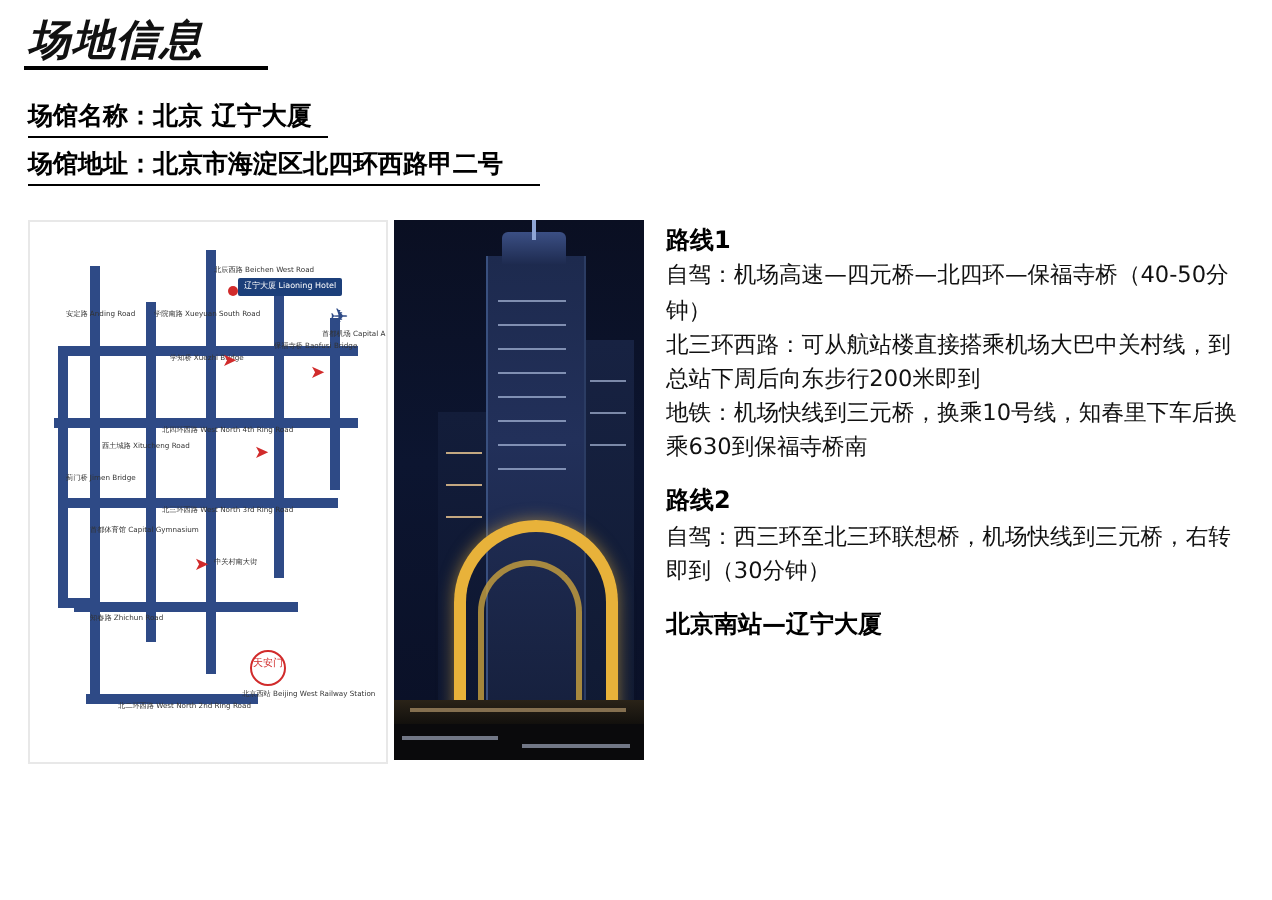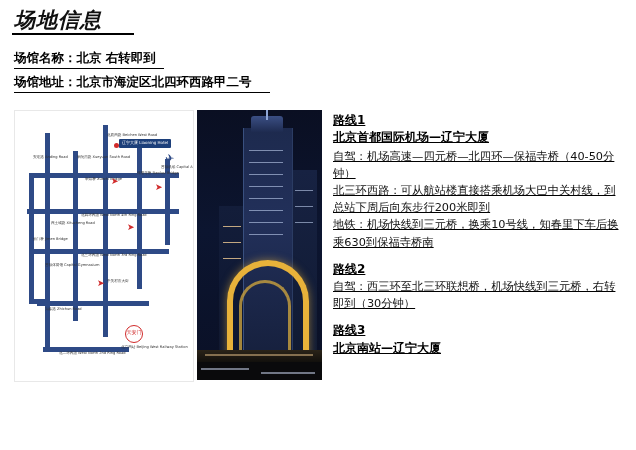--- a/index.html
+++ b/index.html
@@ -214,21 +214,21 @@
     opacity: .5;
   }
 
   
   .routes {
     position: absolute;
     left: 333px;
     top: 112px;
     width: 292px;
   }
-  .route-block { margin-bottom: 10px; text-decoration: underline; }
+  .route-block { margin-bottom: 10px; }
   .route-label {
     font-size: 12px;
     font-weight: bold;
     line-height: 1.45;
     color: #000000;
   }
   .route-title {
     font-size: 12px;
     font-weight: bold;
     line-height: 1.45;
@@ -242,21 +242,21 @@
   }
 </style>
 </head>
 <body>
 
 <div class="page">
 
   <div class="title">场地信息</div>
   <div class="title-underline"></div>
 
-  <div class="info-line info-name">场馆名称：北京 右转即到</div>
+  <div class="info-line info-name">场馆名称：北京 辽宁大厦</div>
   <div class="info-underline info-name-ul"></div>
   <div class="info-line info-addr">场馆地址：北京市海淀区北四环西路甲二号</div>
   <div class="info-underline info-addr-ul"></div>
 
   <div class="map">
 
     <div class="road road-v" style="left:30px; top:22px; height:216px;"></div>
     <div class="road road-v" style="left:58px; top:40px; height:170px;"></div>
     <div class="road road-v" style="left:88px; top:14px; height:212px;"></div>
     <div class="road road-v" style="left:122px; top:28px; height:150px;"></div>
@@ -335,30 +335,28 @@
     <div class="win win-warm" style="left:26px; top:148px; width:18px;"></div>
     <div class="win win-warm" style="left:8px; top:244px; width:108px; height:2px; opacity:.45;"></div>
     <div class="car-streak" style="left:4px; top:258px; width:48px;"></div>
     <div class="car-streak" style="left:64px; top:262px; width:54px;"></div>
   </div>
 
   <div class="routes">
 
     <div class="route-block">
       <div class="route-label">路线1</div>
-      <div class="route-title">北京首都国际机场—辽宁大厦</div>
       <div class="route-line">自驾：机场高速—四元桥—北四环—保福寺桥（40-50分钟）</div>
       <div class="route-line">北三环西路：可从航站楼直接搭乘机场大巴中关村线，到总站下周后向东步行200米即到</div>
       <div class="route-line">地铁：机场快线到三元桥，换乘10号线，知春里下车后换乘630到保福寺桥南</div>
     </div>
 
     <div class="route-block">
       <div class="route-label">路线2</div>
       <div class="route-line">自驾：西三环至北三环联想桥，机场快线到三元桥，右转即到（30分钟）</div>
     </div>
 
     <div class="route-block">
-      <div class="route-label">路线3</div>
       <div class="route-title">北京南站—辽宁大厦</div>
     </div>
 
   </div>
 </div>
 
 </body></html>

